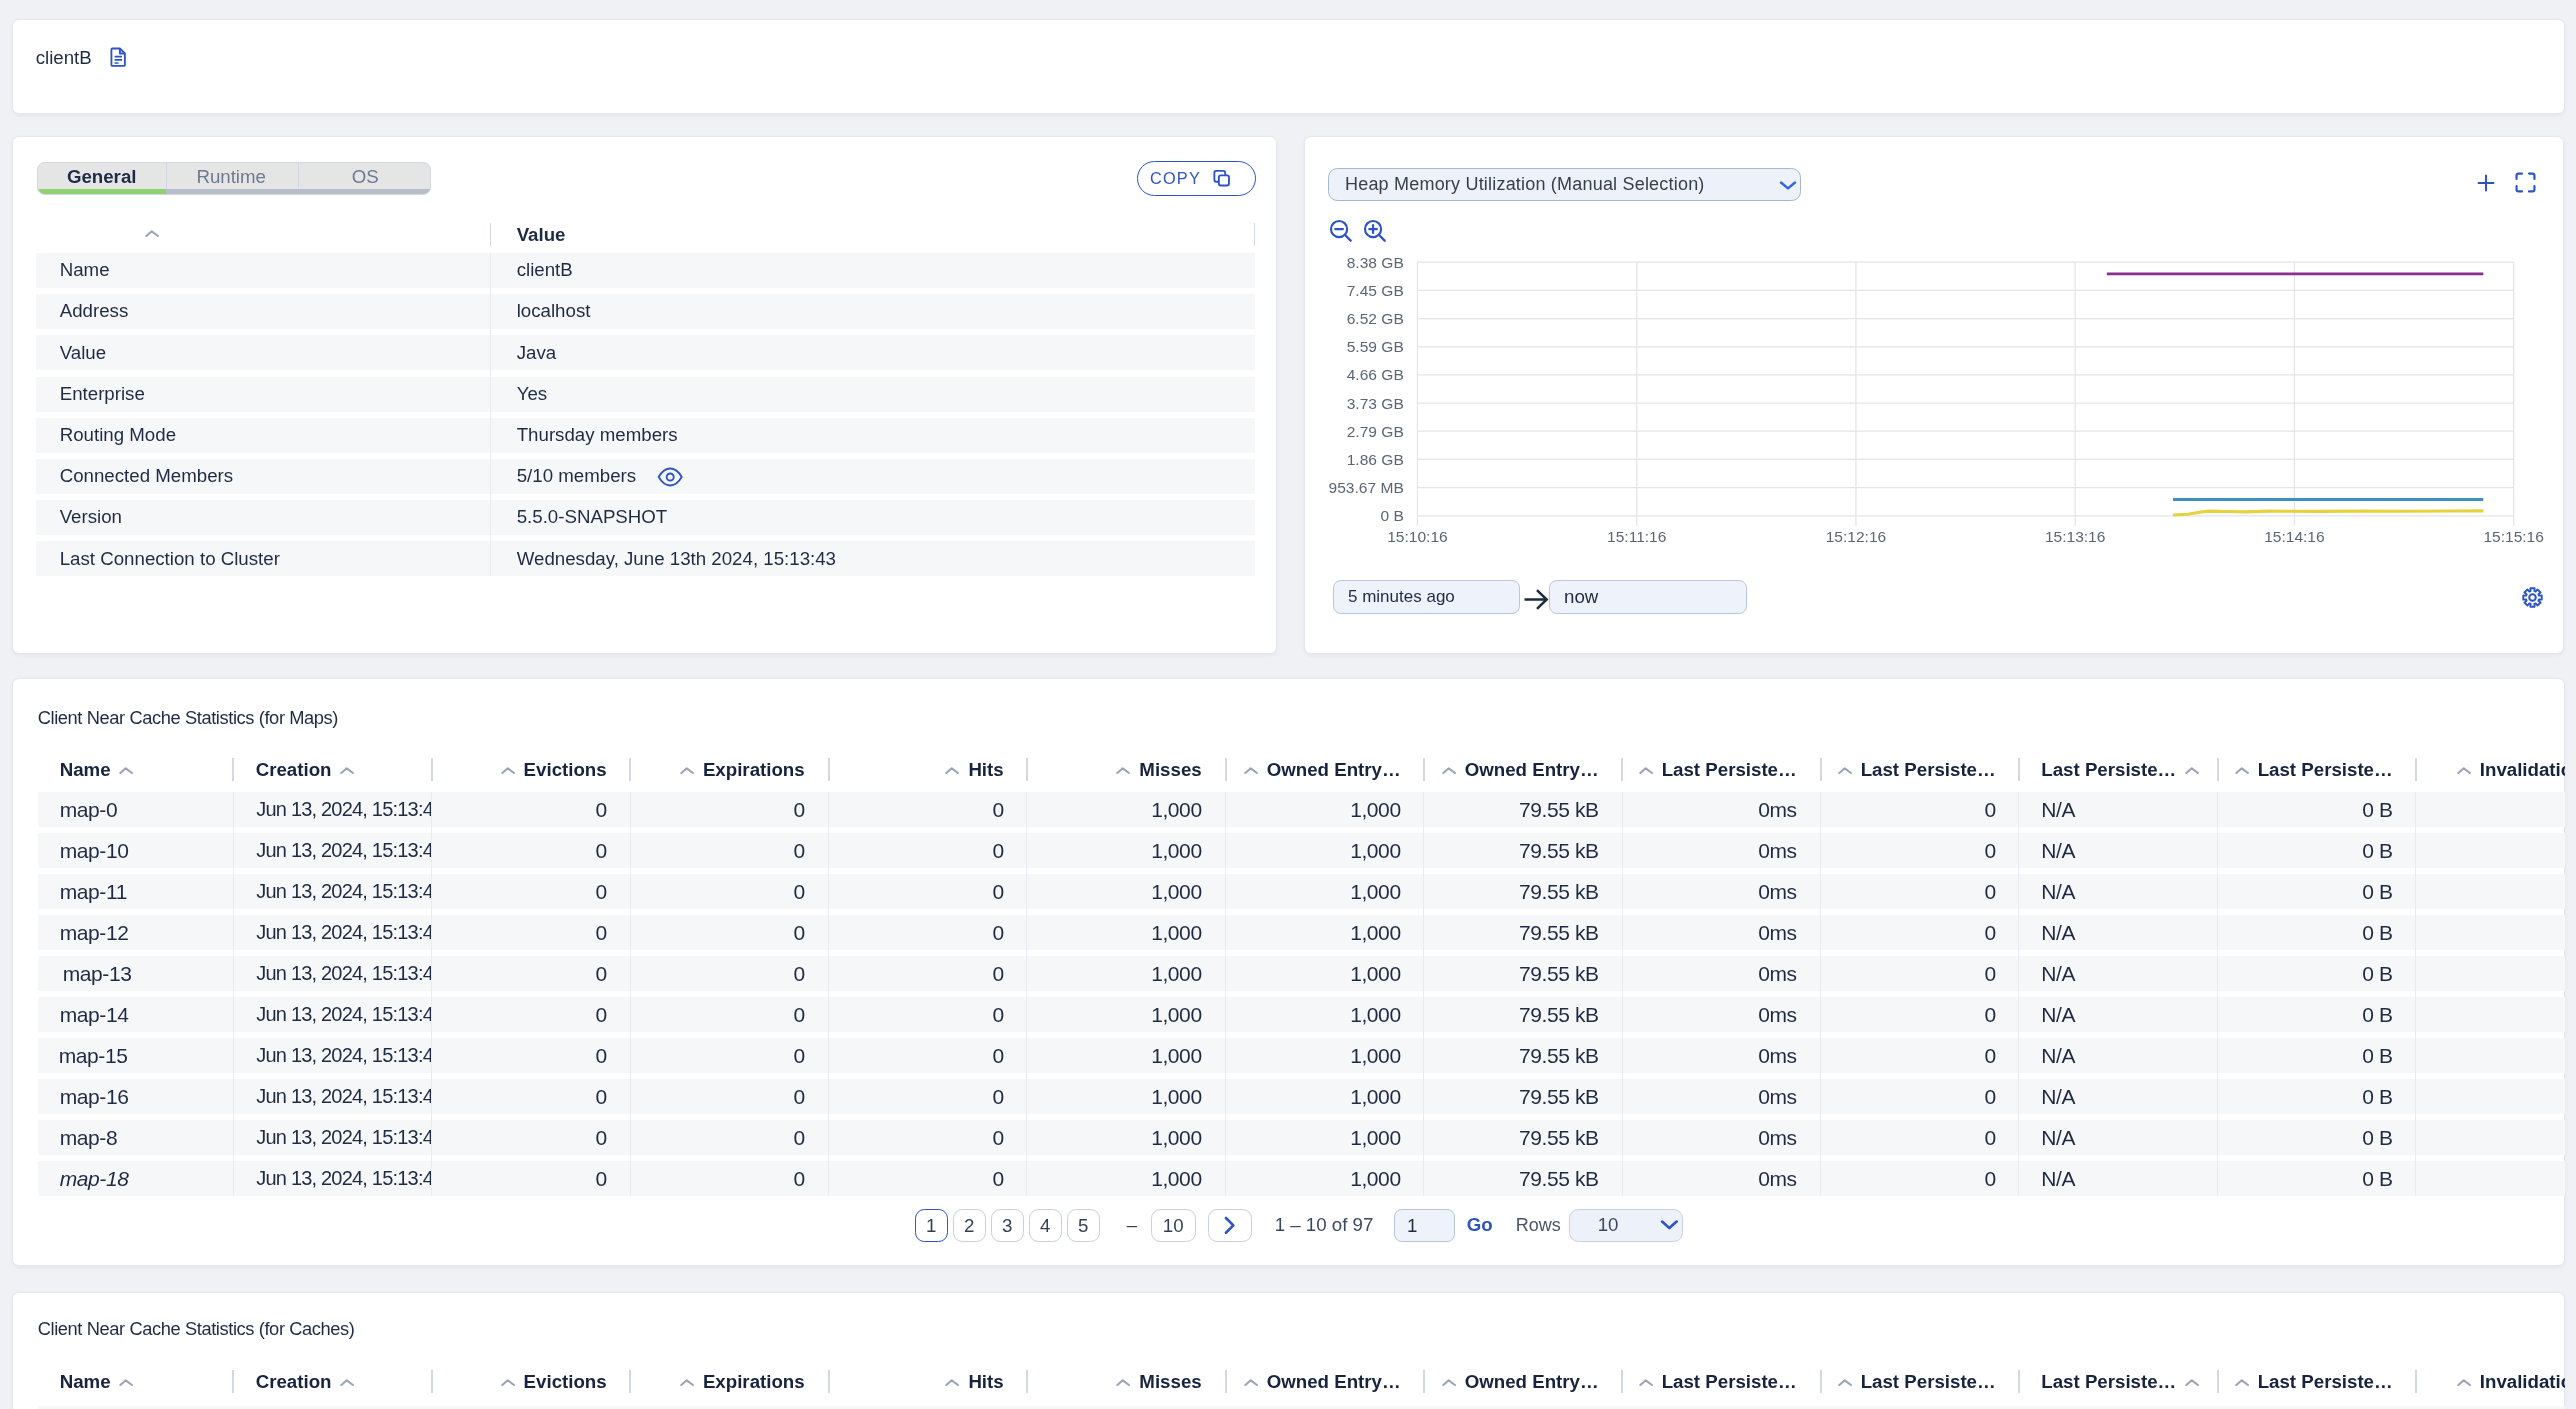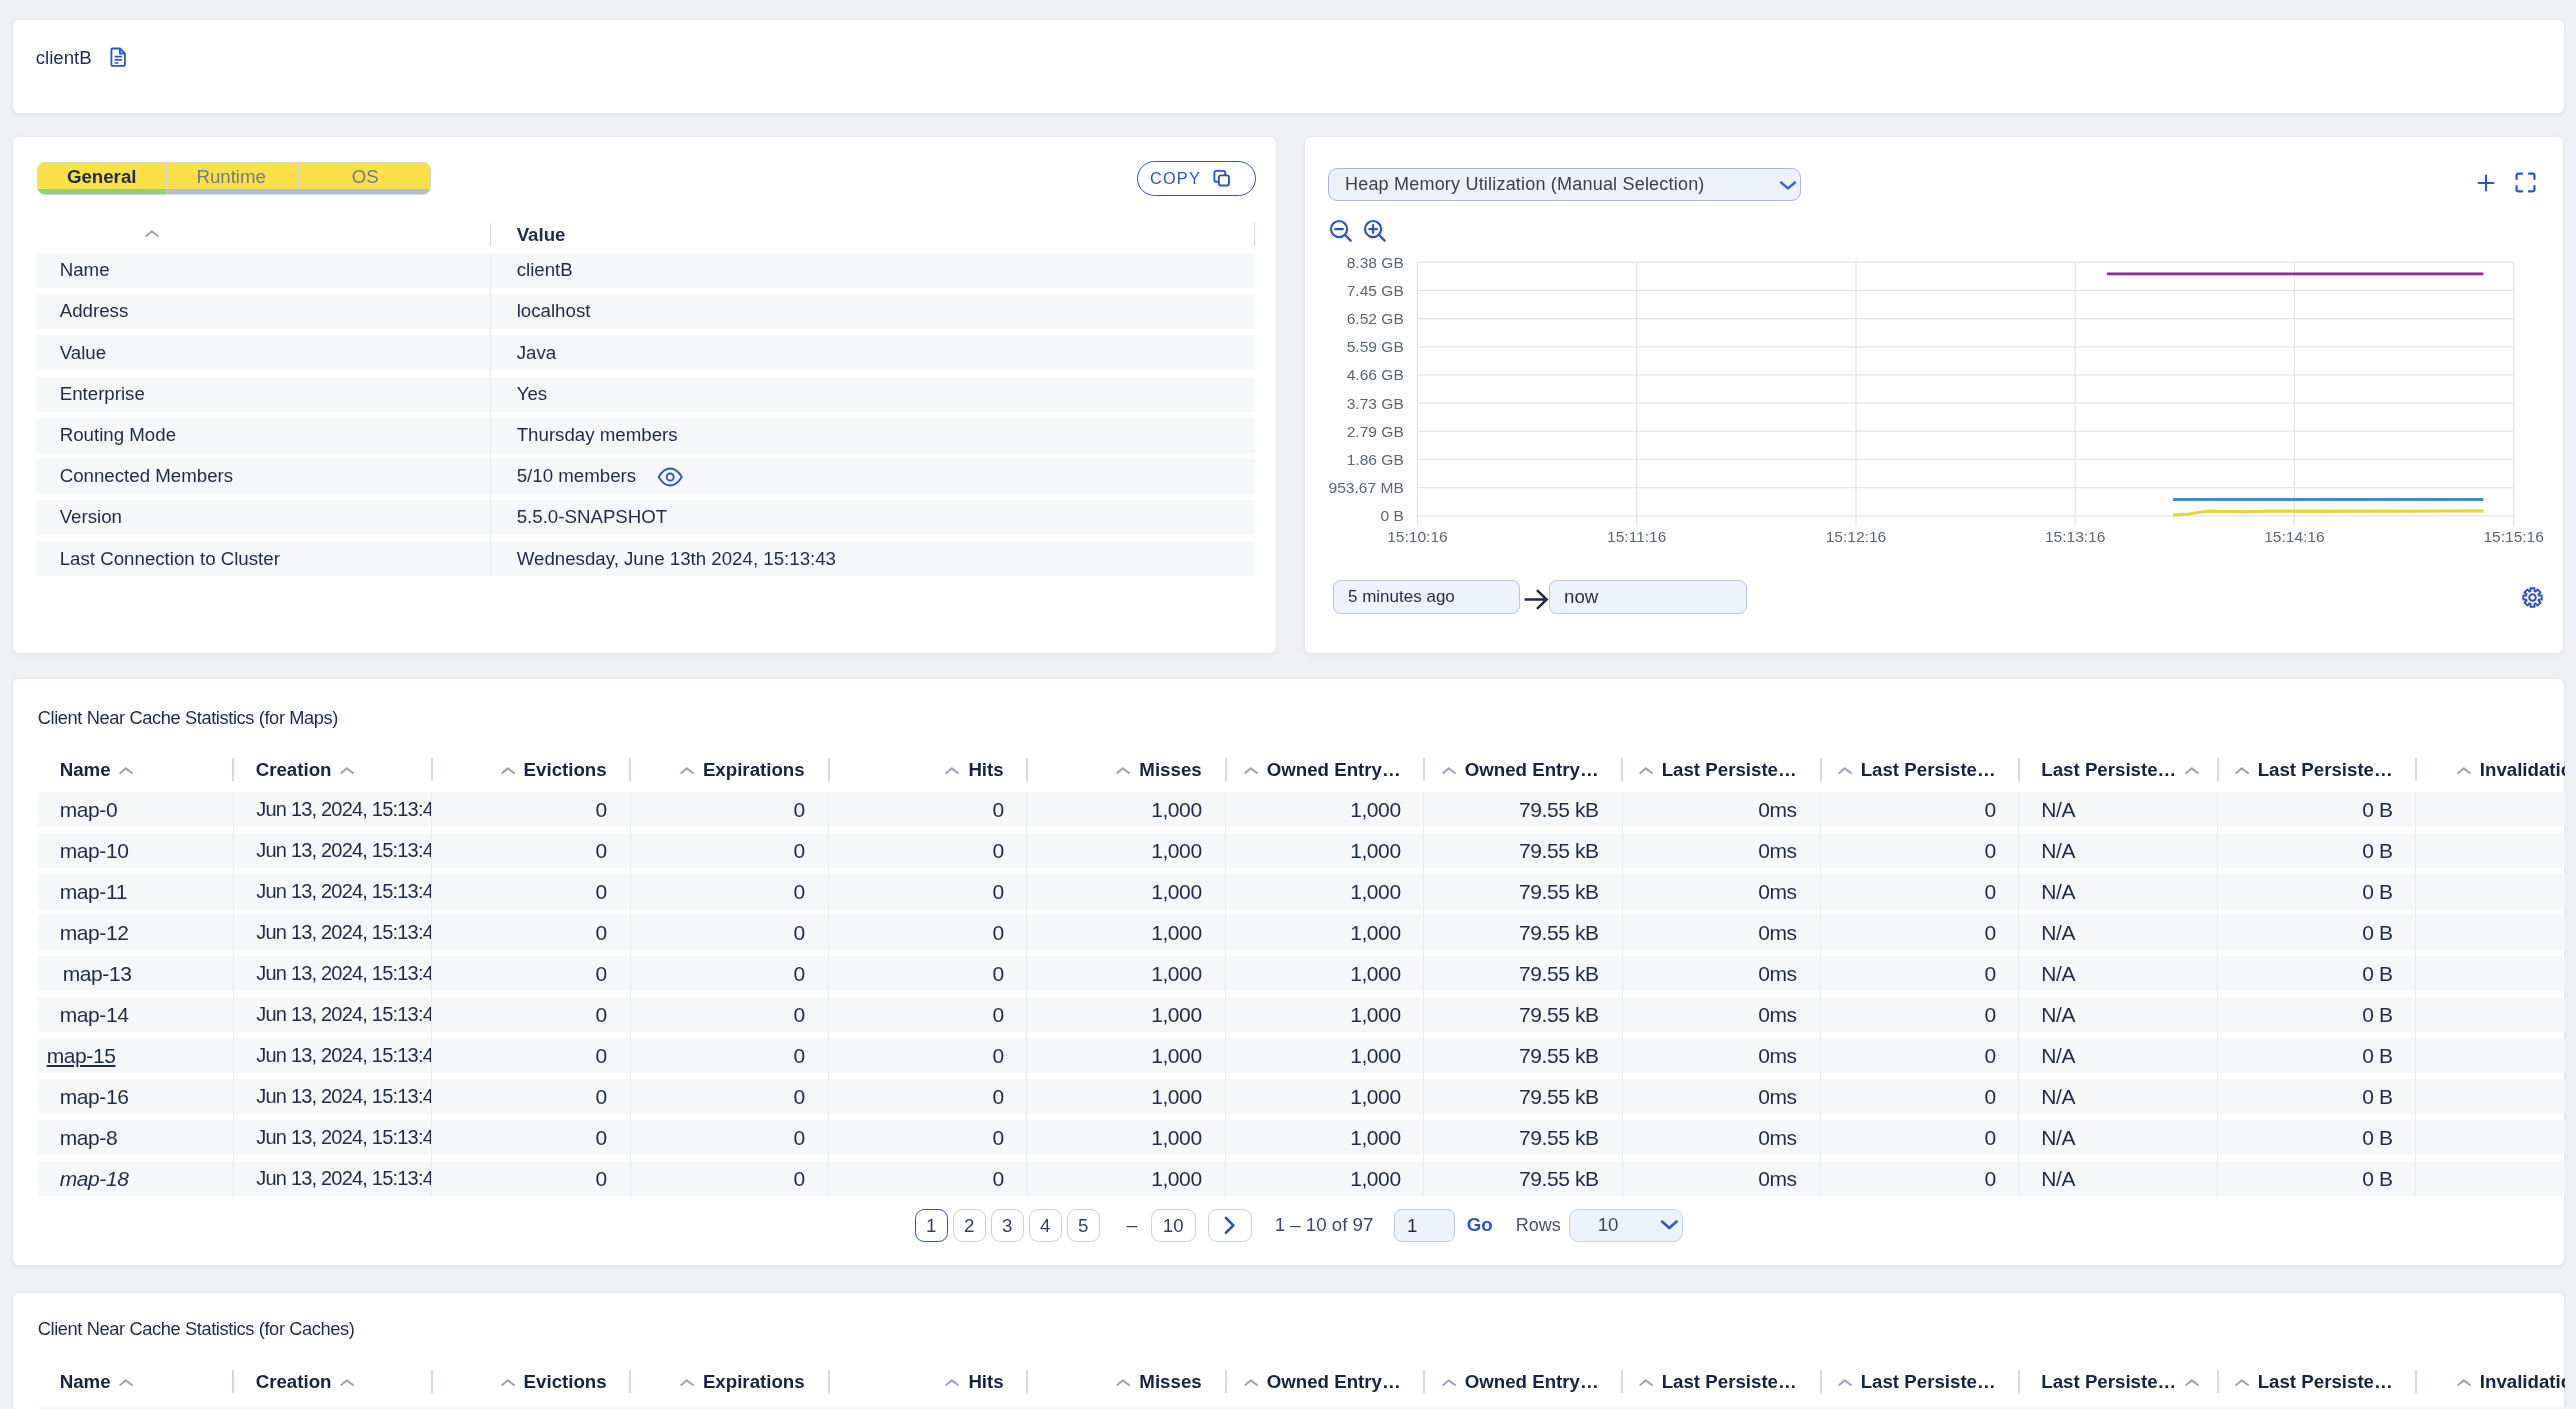--- a/index.html
+++ b/index.html
@@ -8,21 +8,21 @@
 .card { position:absolute; background:#fff; border:0.8px solid #e4e7ee; border-radius:7px;
   box-shadow:0 1.6px 3.9px rgba(20,30,60,0.05); }
 #card1 { left:11.7px; top:19.4px;  width:2553px; height:95px; }
 #card2 { left:11.7px; top:136px; width:1265px; height:518px; }
 #card3 { left:1304px; top:136px; width:1260px; height:518px; }
 #card4 { left:11.7px; top:678px; width:2553px; height:588px; }
 #card5 { left:11.7px; top:1292px; width:2553px; height:311px; }
 .abs { position:absolute; }
 #title1 { left:23px; top:26.4px; font-size:18.7px; color:#1f2b45; }
 #tabs { left:24px; top:25px; width:394px; height:33px; border-radius:7.8px; overflow:hidden;
-  border:0.8px solid #d2d7e0; background:#fde047; position:absolute; }
+  border:0.8px solid #d2d7e0; background:#e5e5e5; position:absolute; }
 .tab { position:absolute; top:0; height:28px; display:flex; align-items:center; justify-content:center;
   font-size:18.7px; color:#6e7a8f; }
 .tab.sel { font-weight:bold; color:#1f2b45; }
 .tabsep { position:absolute; top:0; width:0.8px; height:28px; background:#d2d7e0; }
 #copybtn { left:1124px; top:24px; width:119px; height:35px; border:1.3px solid #2d54c4; border-radius:18px;
   display:flex; align-items:center; justify-content:flex-end; padding-right:24px; gap:11px; color:#2d54c4;
   font-size:16.3px; letter-spacing:1.2px; position:absolute; }
 .phead { font-weight:bold; font-size:18.7px; color:#1f2b45; position:absolute; }
 .prow { position:absolute; left:23px; width:1219px; height:35px; background:#f6f7f9; }
 .plabel { position:absolute; left:47px; font-size:18.7px; white-space:nowrap; }
@@ -420,21 +420,21 @@
     <div class="rsep" style="left:815px;top:318px;height:41px;"></div>
     <div class="rsep" style="left:1013px;top:318px;height:41px;"></div>
     <div class="rsep" style="left:1212px;top:318px;height:41px;"></div>
     <div class="rsep" style="left:1410px;top:318px;height:41px;"></div>
     <div class="rsep" style="left:1609px;top:318px;height:41px;"></div>
     <div class="rsep" style="left:1807px;top:318px;height:41px;"></div>
     <div class="rsep" style="left:2005px;top:318px;height:41px;"></div>
     <div class="rsep" style="left:2204px;top:318px;height:41px;"></div>
     <div class="rsep" style="left:2402px;top:318px;height:41px;"></div>
     <div class="bband" style="top:359px;"></div>
-    <div class="bcell" style="left:12px;width:196px;top:359px;padding-left:22px;text-decoration:underline;">map-15</div>
+    <div class="bcell" style="left:24px;width:196px;top:359px;padding-left:22px;">map-15</div>
     <div class="bcell" style="left:221px;width:198px;top:359px;padding-left:22.6px;font-size:20px;letter-spacing:-0.8px;">Jun 13, 2024, 15:13:45</div>
     <div class="bcell r" style="left:419px;width:198px;top:359px;padding-right:23px;">0</div>
     <div class="bcell r" style="left:617px;width:198px;top:359px;padding-right:23px;">0</div>
     <div class="bcell r" style="left:816px;width:198px;top:359px;padding-right:23px;">0</div>
     <div class="bcell r" style="left:1014px;width:198px;top:359px;padding-right:23px;">1,000</div>
     <div class="bcell r" style="left:1213px;width:198px;top:359px;padding-right:23px;">1,000</div>
     <div class="bcell r" style="left:1411px;width:198px;top:359px;padding-right:23px;">79.55 kB</div>
     <div class="bcell r" style="left:1609px;width:198px;top:359px;padding-right:23px;">0ms</div>
     <div class="bcell r" style="left:1808px;width:198px;top:359px;padding-right:23px;">0</div>
     <div class="bcell" style="left:2006px;width:198px;top:359px;padding-left:22.6px;">N/A</div>

